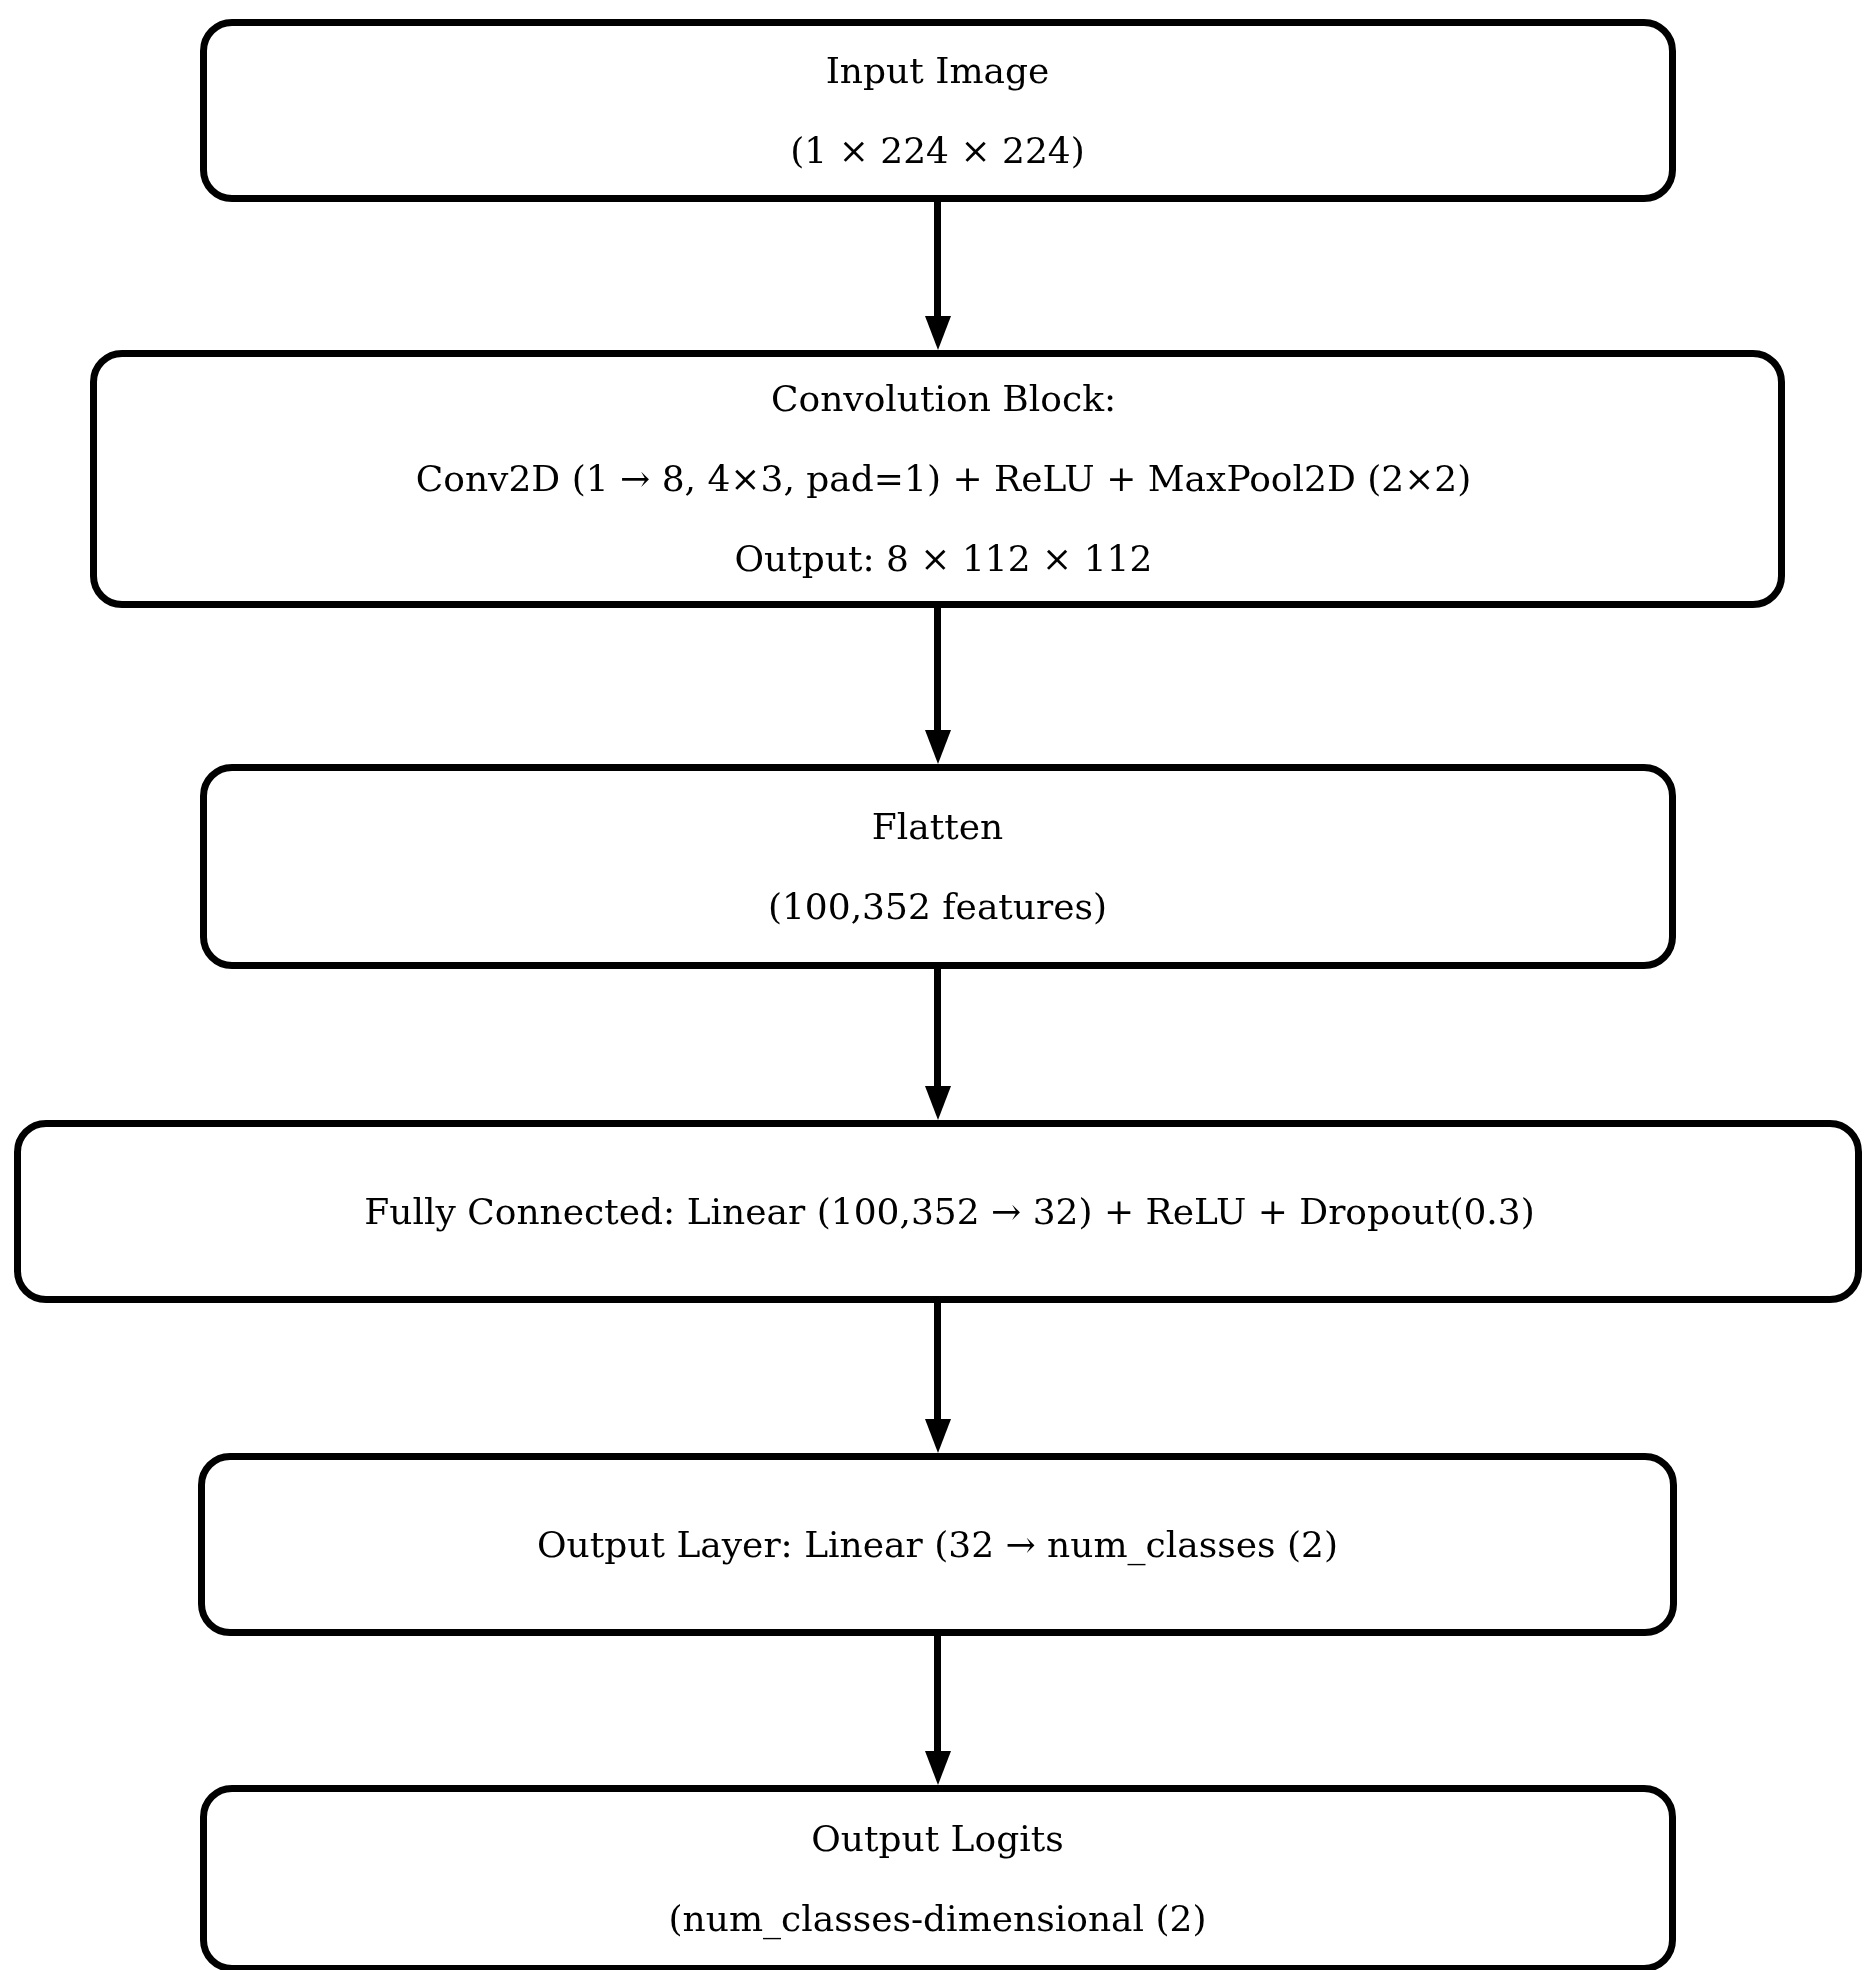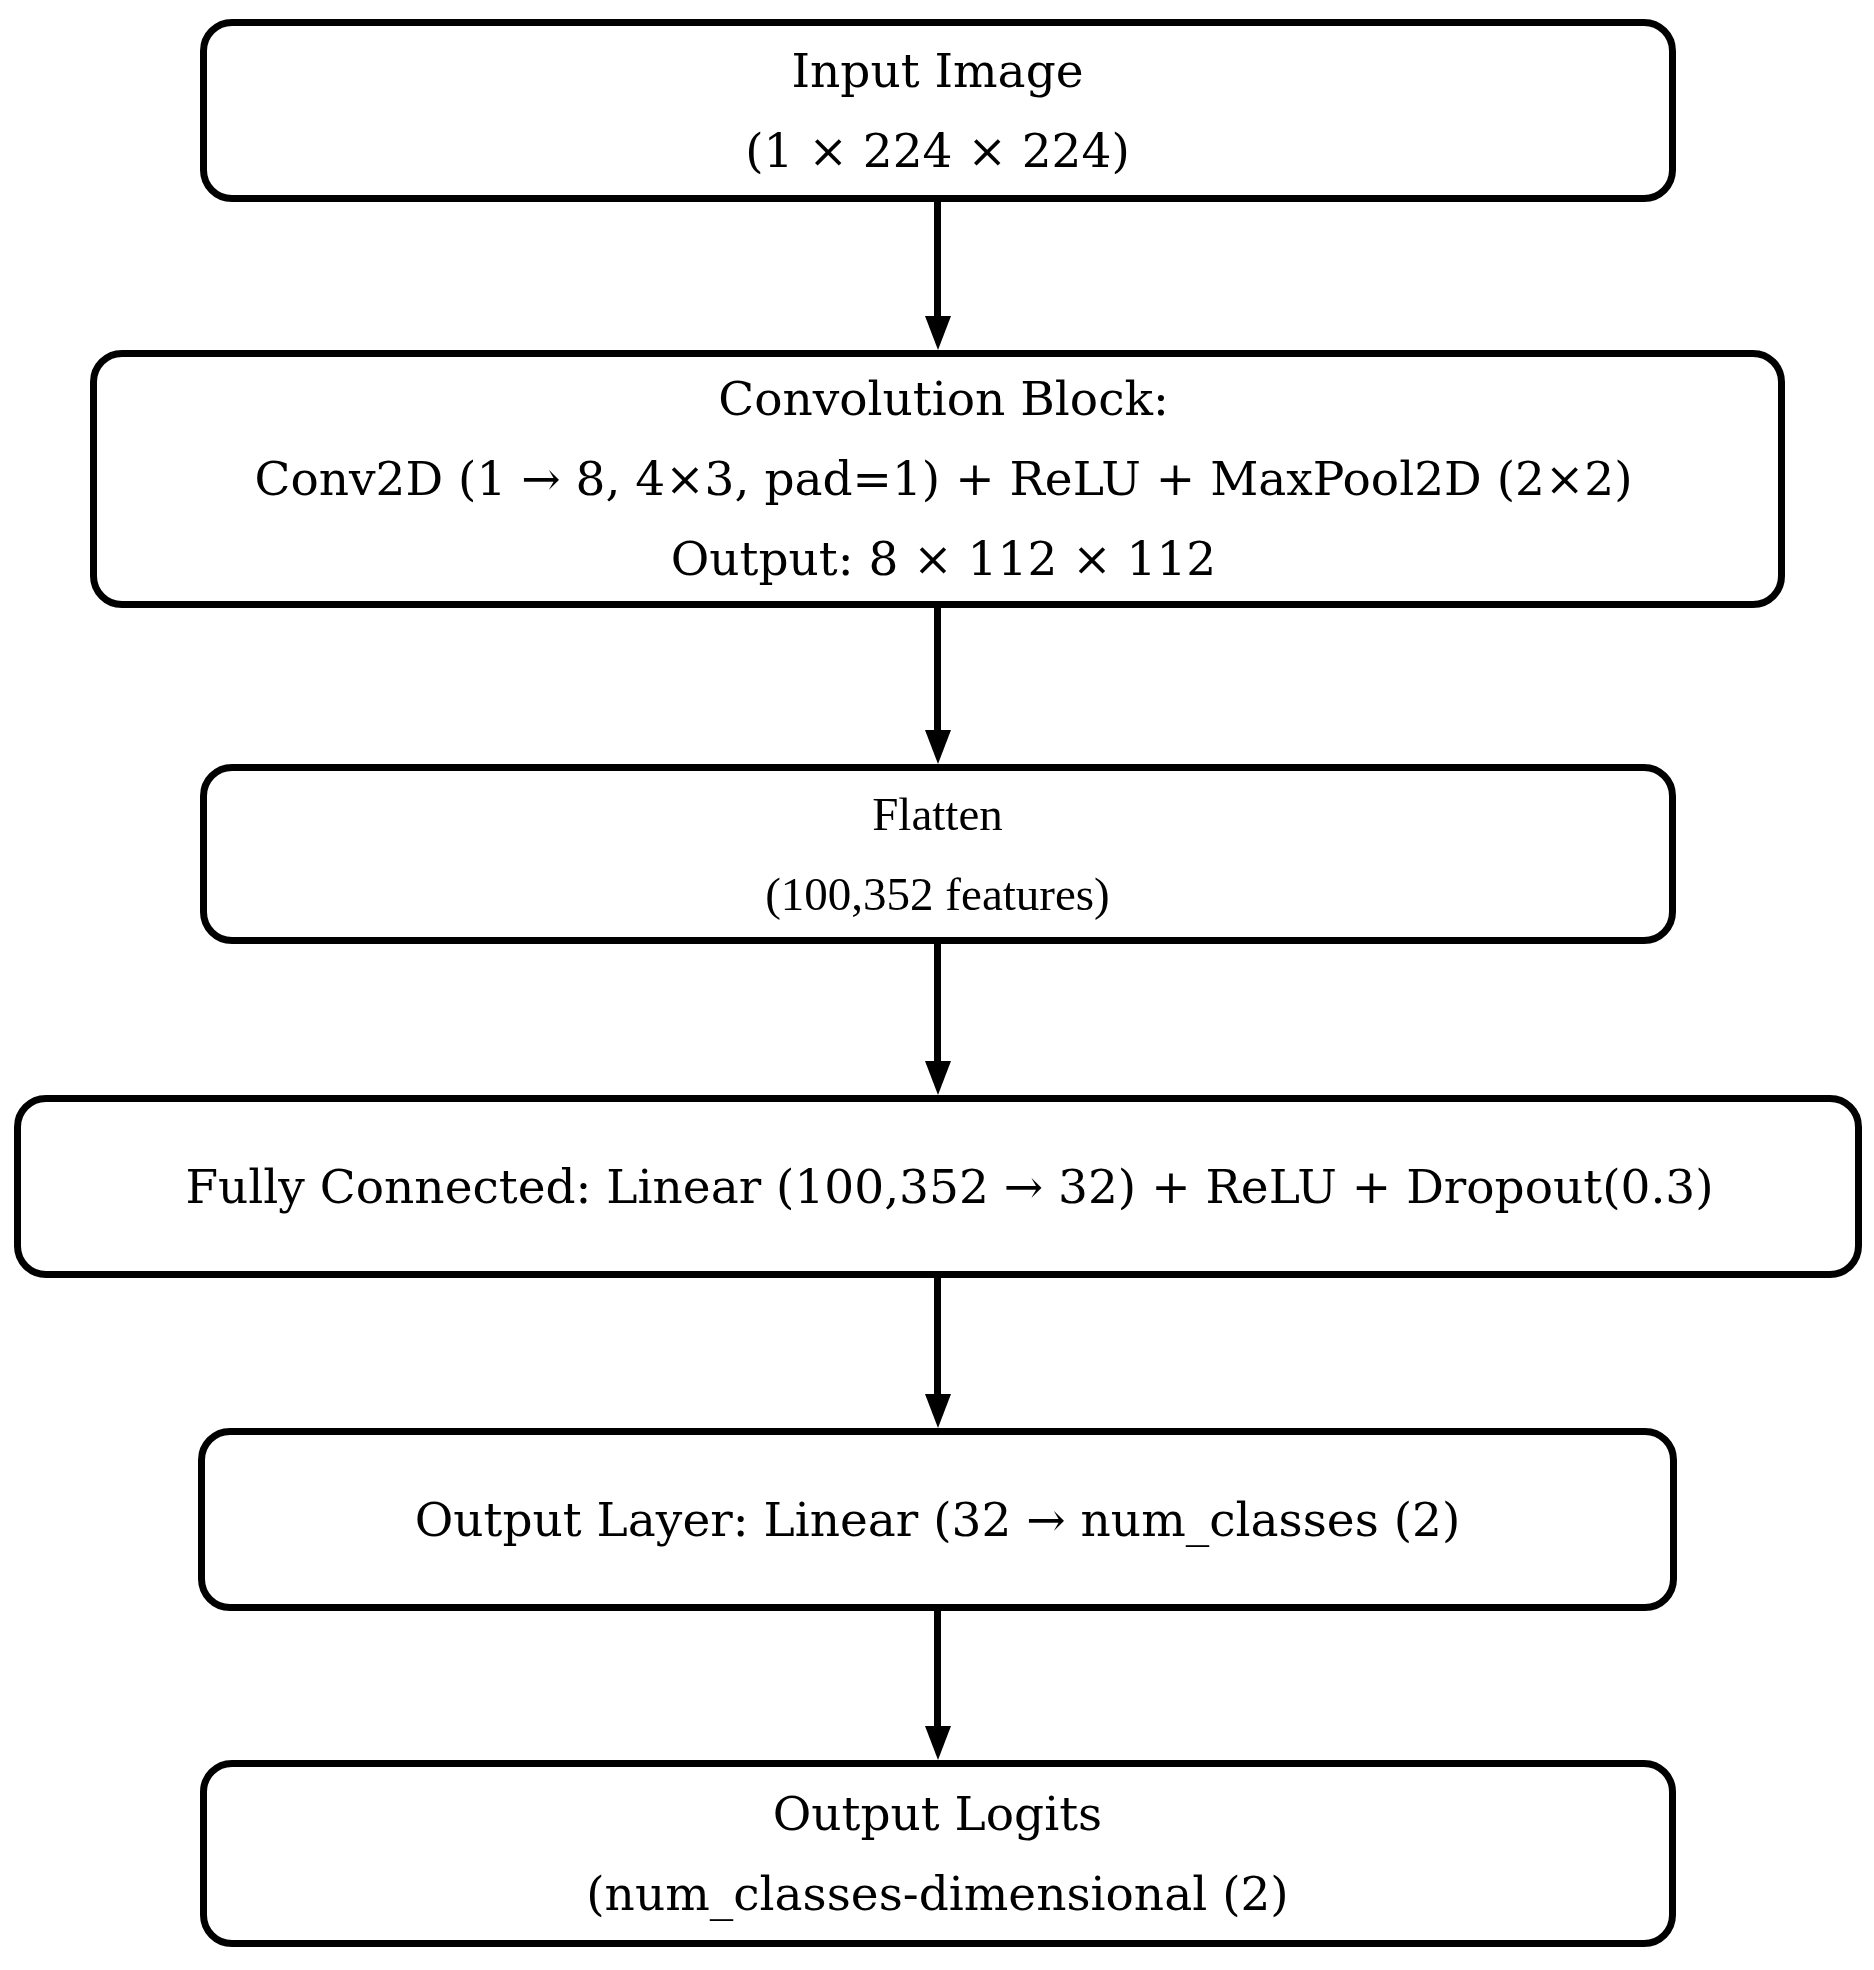--- a/index.html
+++ b/index.html
@@ -23,28 +23,28 @@
   .node {
     box-sizing: border-box;
     border: 7.7px solid #000000;
     border-radius: 32px;
     background: #ffffff;
     display: flex;
     flex-direction: column;
     align-items: center;
     justify-content: center;
     text-align: center;
-    font-size: 47px;
+    font-size: 36px;
     line-height: 80px;
     white-space: nowrap;
     flex: 0 0 auto;
   }
   .node-1 { width: 1476px; height: 183px; }
   .node-2 { width: 1695px; height: 258px; padding-left: 12px; }
-  .node-3 { width: 1476px; height: 180px; font-family: Liberation Serif, serif; }
+  .node-3 { width: 1476px; height: 205px; }
   .node-4 { width: 1848px; height: 183px; padding-left: 24px; }
   .node-5 { width: 1479px; height: 183px; }
   .node-6 { width: 1476px; height: 187px; }
   .arrow {
     display: flex;
     flex-direction: column;
     align-items: center;
     flex: 0 0 auto;
   }
   .arrow-1 { height: 148px; }

